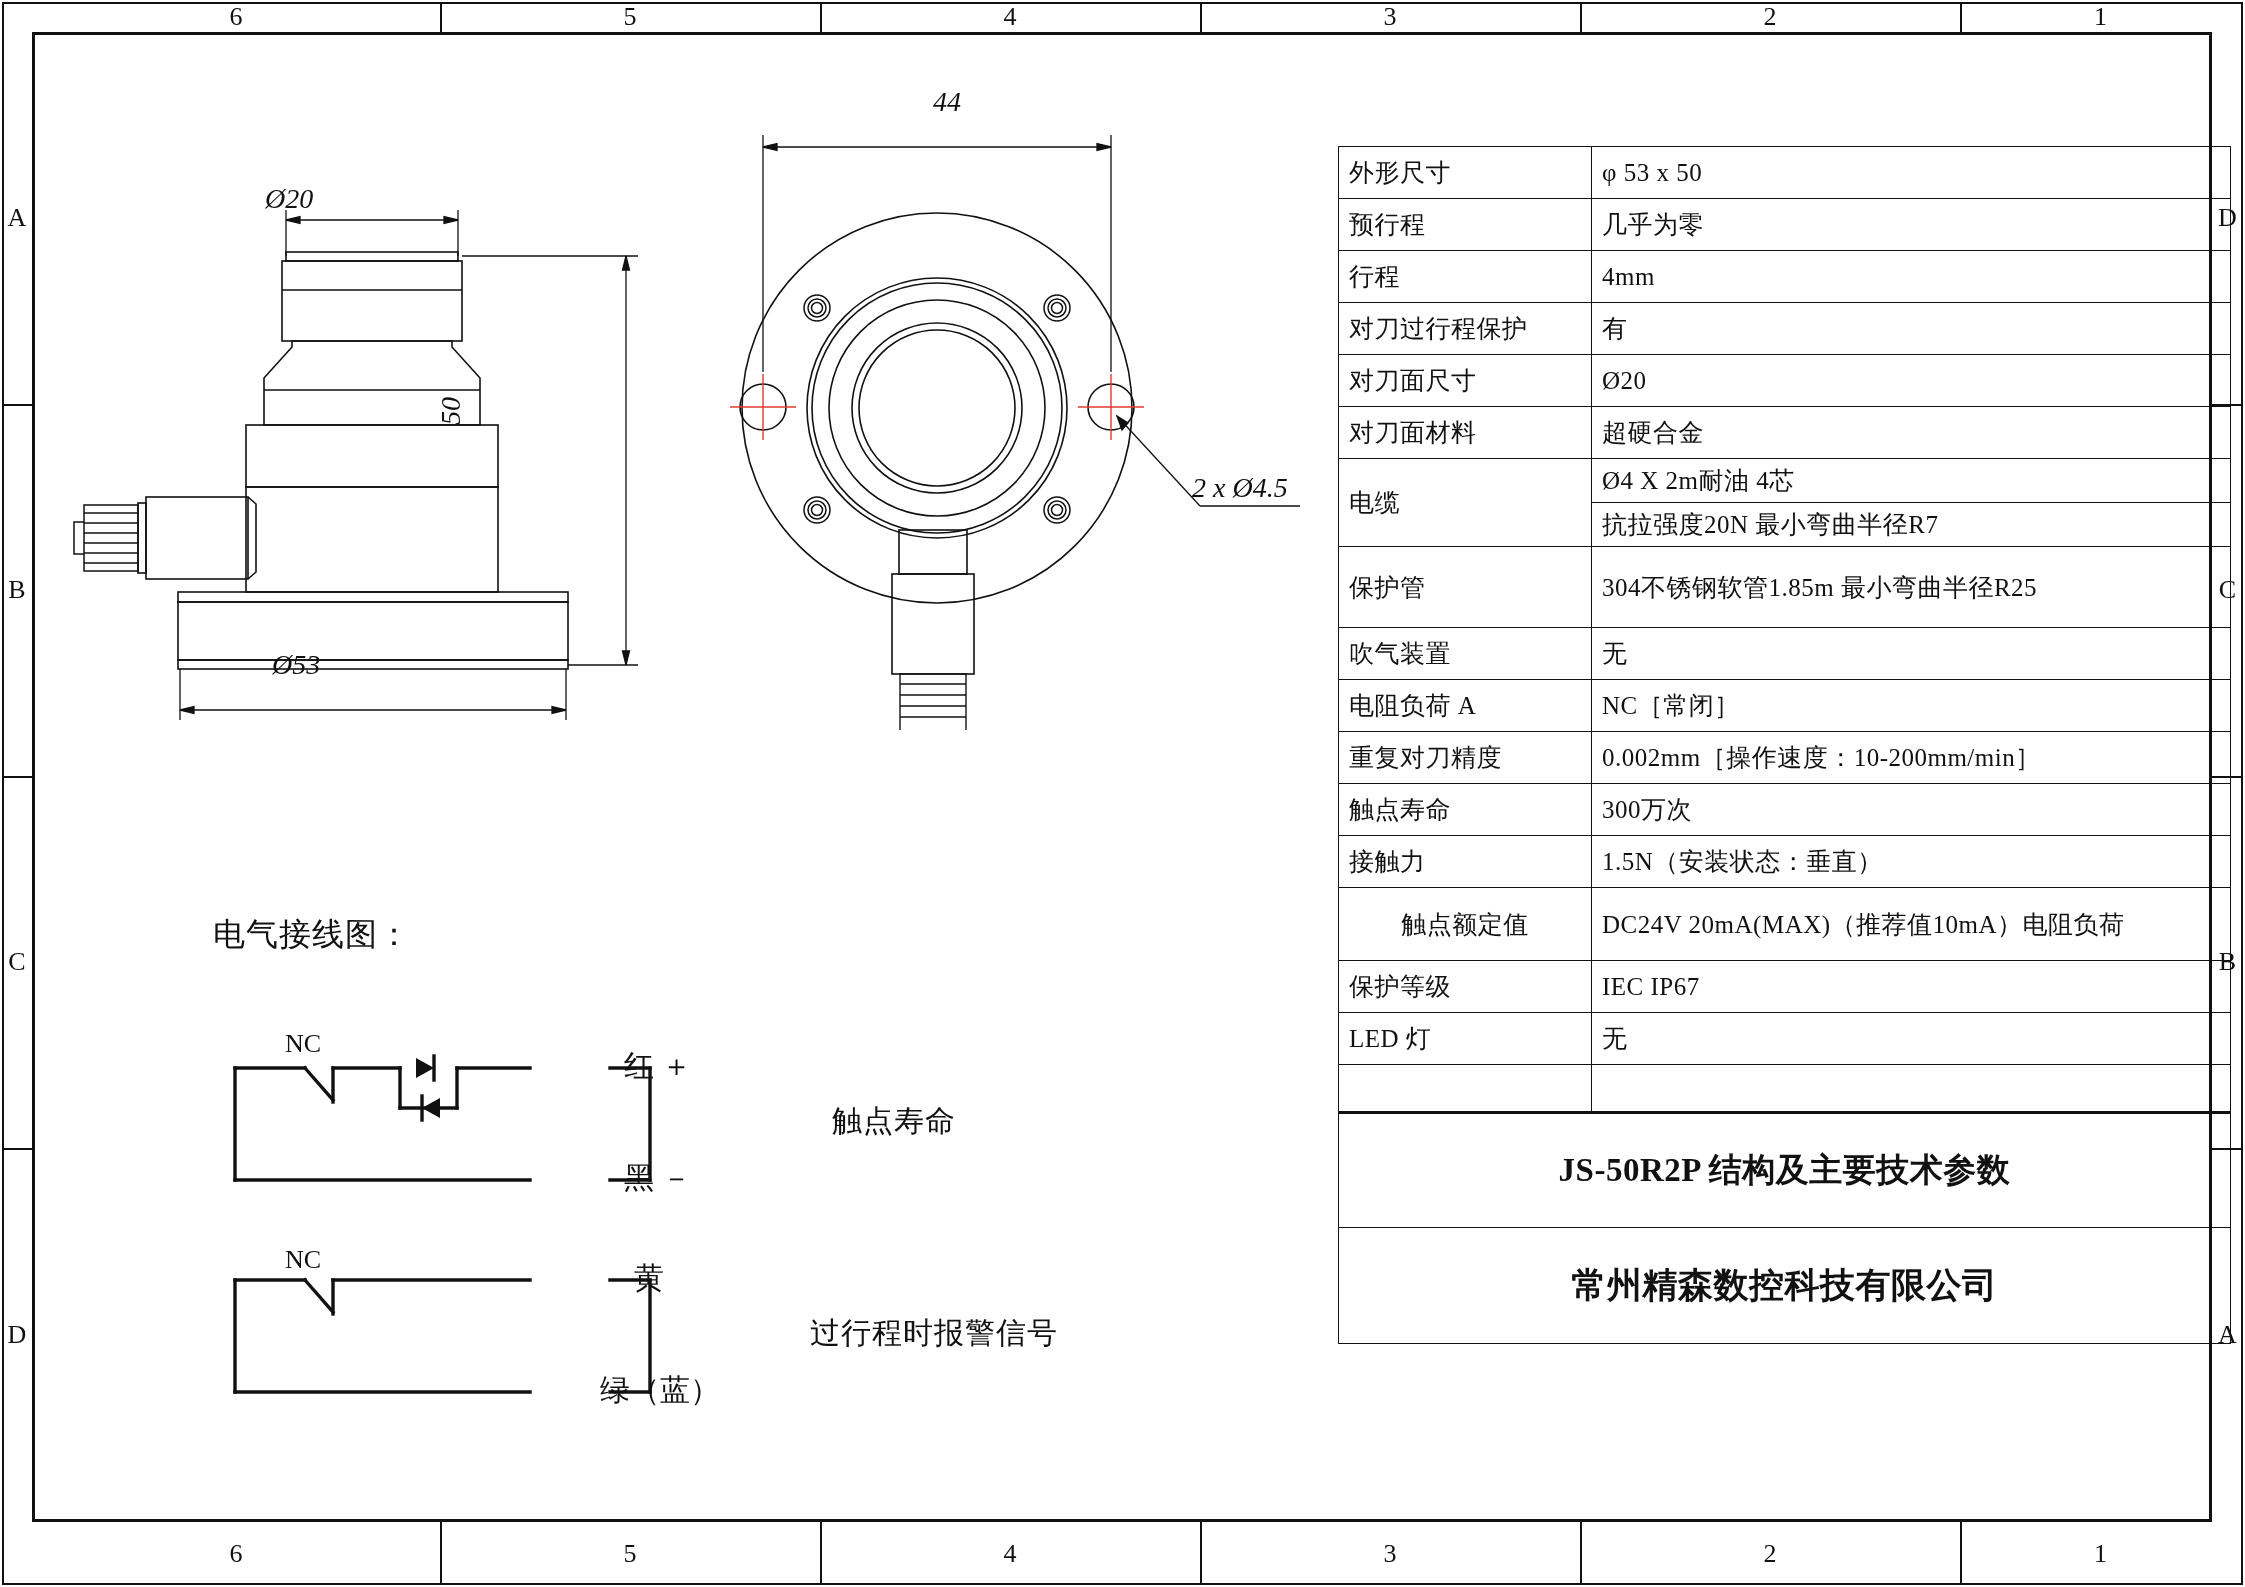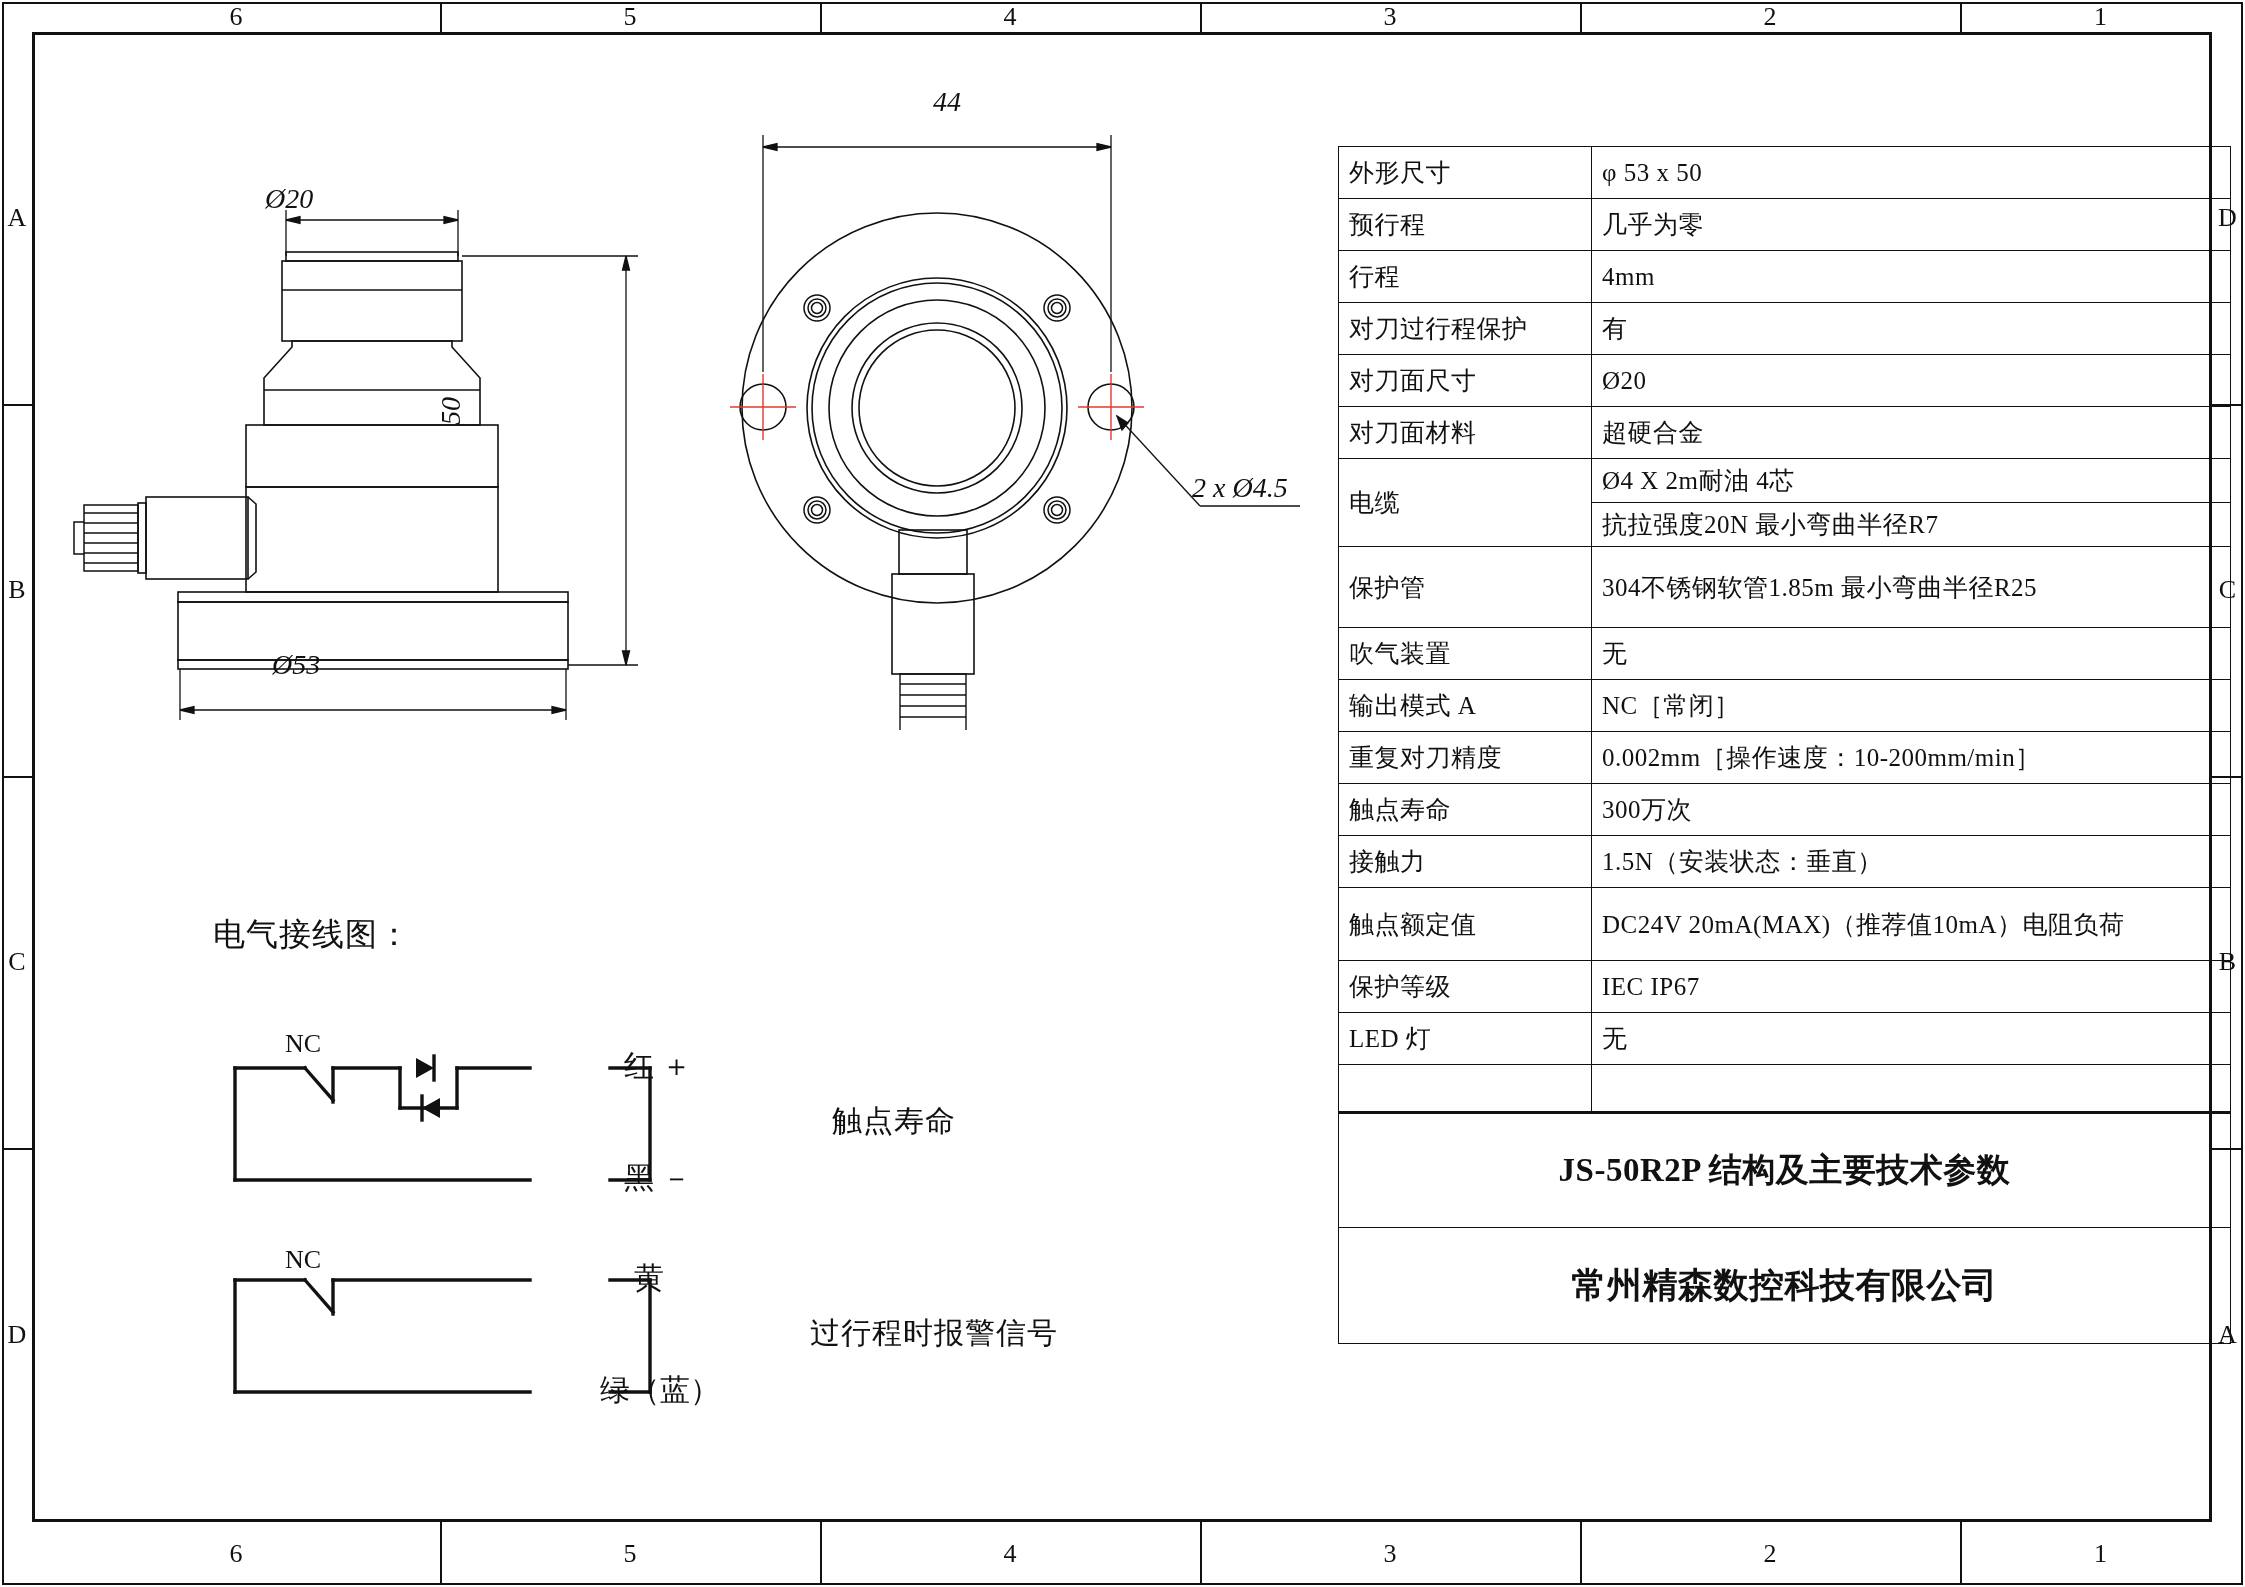--- a/index.html
+++ b/index.html
@@ -386,37 +386,37 @@
 
       <tr>
           <td class="k" style="height:70px;">保护管</td>
           <td class="v">304不锈钢软管1.85m 最小弯曲半径R25</td>
         </tr>
       <tr>
           <td class="k">吹气装置</td>
           <td class="v">无</td>
         </tr>
       <tr>
-          <td class="k">输出模式 A</td>
+          <td class="k">电阻负荷 A</td>
           <td class="v">NC［常闭］</td>
         </tr>
       <tr>
           <td class="k">重复对刀精度</td>
           <td class="v">0.002mm［操作速度：10-200mm/min］</td>
         </tr>
       <tr>
           <td class="k">触点寿命</td>
           <td class="v">300万次</td>
         </tr>
       <tr>
           <td class="k">接触力</td>
           <td class="v">1.5N（安装状态：垂直）</td>
         </tr>
       <tr>
-          <td class="k" style="height:62px;">触点额定值</td>
+          <td class="k" style="height:62px;text-align:center;">触点额定值</td>
           <td class="v">DC24V 20mA(MAX)（推荐值10mA）电阻负荷</td>
         </tr>
       <tr>
           <td class="k">保护等级</td>
           <td class="v">IEC IP67</td>
         </tr>
       <tr>
           <td class="k">LED 灯</td>
           <td class="v">无</td>
         </tr>

